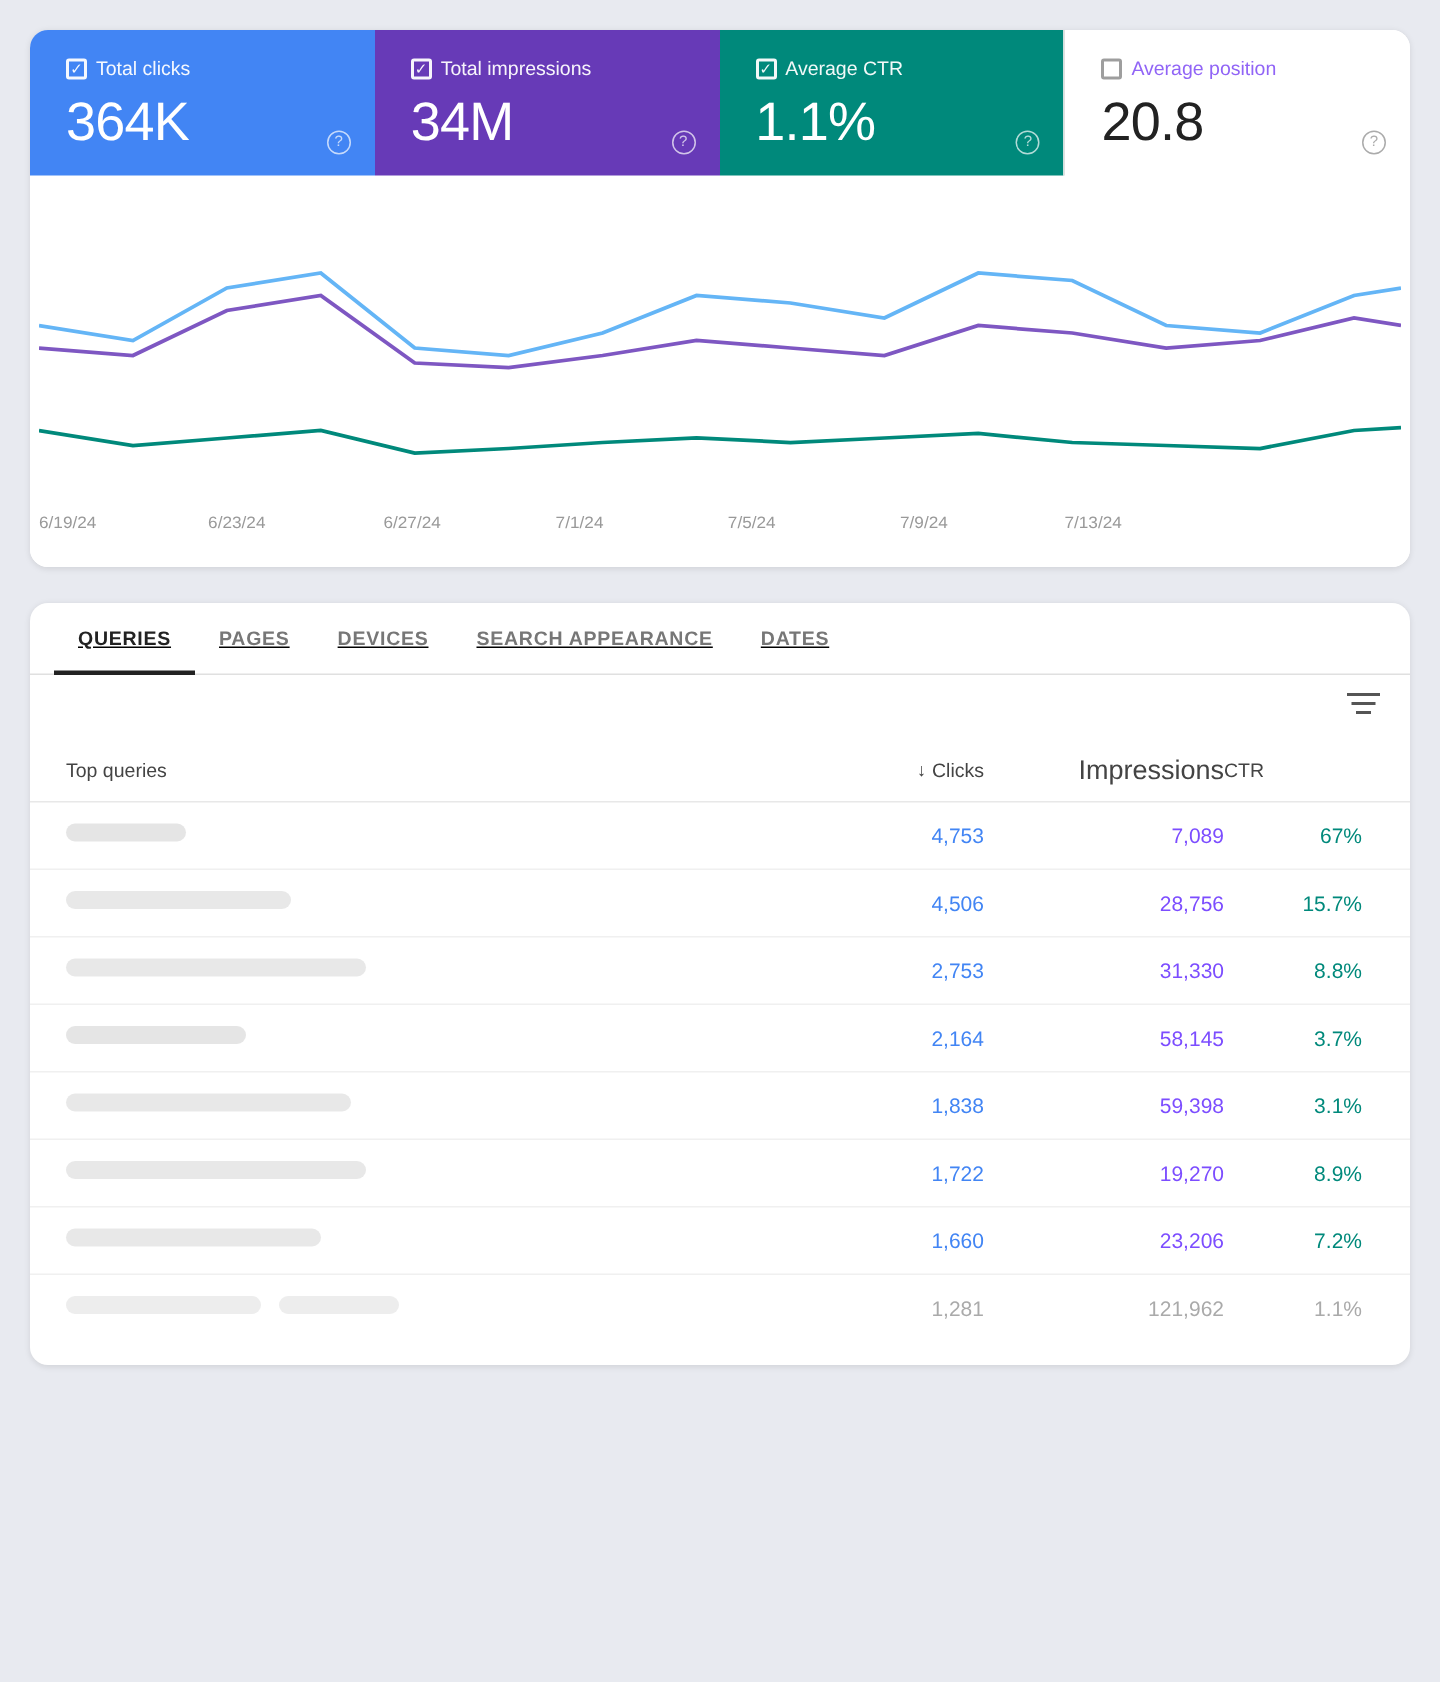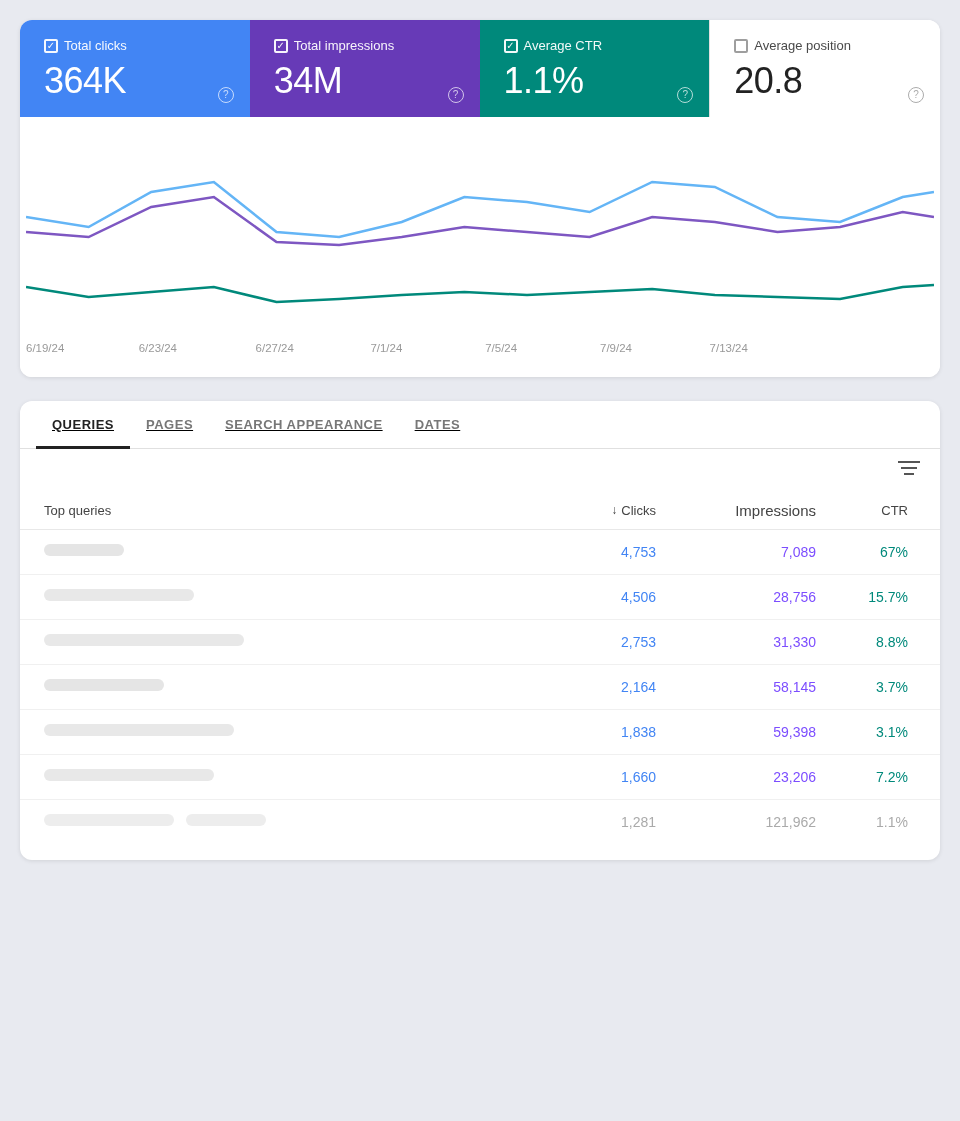--- a/index.html
+++ b/index.html
@@ -42,21 +42,21 @@
     .stat-label {
       display: flex;
       align-items: center;
       gap: 6px;
       font-size: 13px;
       font-weight: 500;
       margin-bottom: 8px;
       opacity: 0.95;
     }
 
-    .stat-card.position .stat-label { color: #404040; }
+    .stat-card.position .stat-label { color: #8b5cf6; }
 
     .checkbox-icon {
       width: 14px;
       height: 14px;
       border: 2px solid currentColor;
       border-radius: 2px;
       display: inline-flex;
       align-items: center;
       justify-content: center;
       font-size: 10px;
@@ -157,22 +157,22 @@
 
     .table-header {
       display: flex;
       padding: 10px 24px;
       border-bottom: 1px solid #e8e8e8;
       align-items: center;
     }
 
     .col-query { flex: 1; font-size: 13px; font-weight: 500; color: #444; }
     .col-clicks { width: 140px; text-align: right; font-size: 13px; font-weight: 500; color: #444; display: flex; align-items: center; justify-content: flex-end; gap: 4px; }
-    .col-impressions { width: 160px; text-align: right; font-size: 15px; font-weight: 500; color: #444; }
-    .col-ctr { width: 100px; text-align: right; font-size: 13px; font-weight: 500; color: #444; padding-right: 8px; }
+    .col-impressions { width: 160px; text-align: right; font-size: 18px; font-weight: 500; color: #444; }
+    .col-ctr { width: 100px; text-align: left; font-size: 13px; font-weight: 500; color: #444; padding-right: 8px; }
 
     .sort-arrow { font-size: 12px; }
 
     .table-row {
       display: flex;
       padding: 14px 24px;
       border-bottom: 1px solid #f0f0f0;
       align-items: center;
     }
 
@@ -259,20 +259,21 @@
         <text x="655" y="215" font-size="11" fill="#999">7/13/24</text>
       </svg>
     </div>
   </div>
 
   <div class="bottom-section">
 
     <div class="tabs">
       <div class="tab active">QUERIES</div>
       <div class="tab">PAGES</div>
+      <div class="tab">DEVICES</div>
       <div class="tab">SEARCH APPEARANCE</div>
       <div class="tab">DATES</div>
     </div>
 
     <div class="filter-row">
       <div class="filter-icon">
         <svg width="22" height="18" viewBox="0 0 22 18" fill="none">
           <line x1="0" y1="3" x2="22" y2="3" stroke="#555" stroke-width="2"></line>
           <line x1="3" y1="9" x2="19" y2="9" stroke="#555" stroke-width="2"></line>
           <line x1="6" y1="15" x2="16" y2="15" stroke="#555" stroke-width="2"></line>
@@ -332,20 +333,29 @@
     <div class="col-query">
       <div class="blurred-text" style="width:190px;opacity:0.45;display:inline-block;"></div>
       
     </div>
     <div class="val-clicks">1,838</div>
     <div class="val-impressions">59,398</div>
     <div class="val-ctr">3.1%</div>
   </div>
           <div class="table-row">
     <div class="col-query">
+      <div class="blurred-text" style="width:200px;opacity:0.45;display:inline-block;"></div>
+      
+    </div>
+    <div class="val-clicks">1,722</div>
+    <div class="val-impressions">19,270</div>
+    <div class="val-ctr">8.9%</div>
+  </div>
+          <div class="table-row">
+    <div class="col-query">
       <div class="blurred-text" style="width:170px;opacity:0.45;display:inline-block;"></div>
       
     </div>
     <div class="val-clicks">1,660</div>
     <div class="val-impressions">23,206</div>
     <div class="val-ctr">7.2%</div>
   </div>
           <div class="table-row row-faded">
     <div class="col-query">
       <div class="blurred-text" style="width:130px;opacity:0.35;display:inline-block;"></div>

